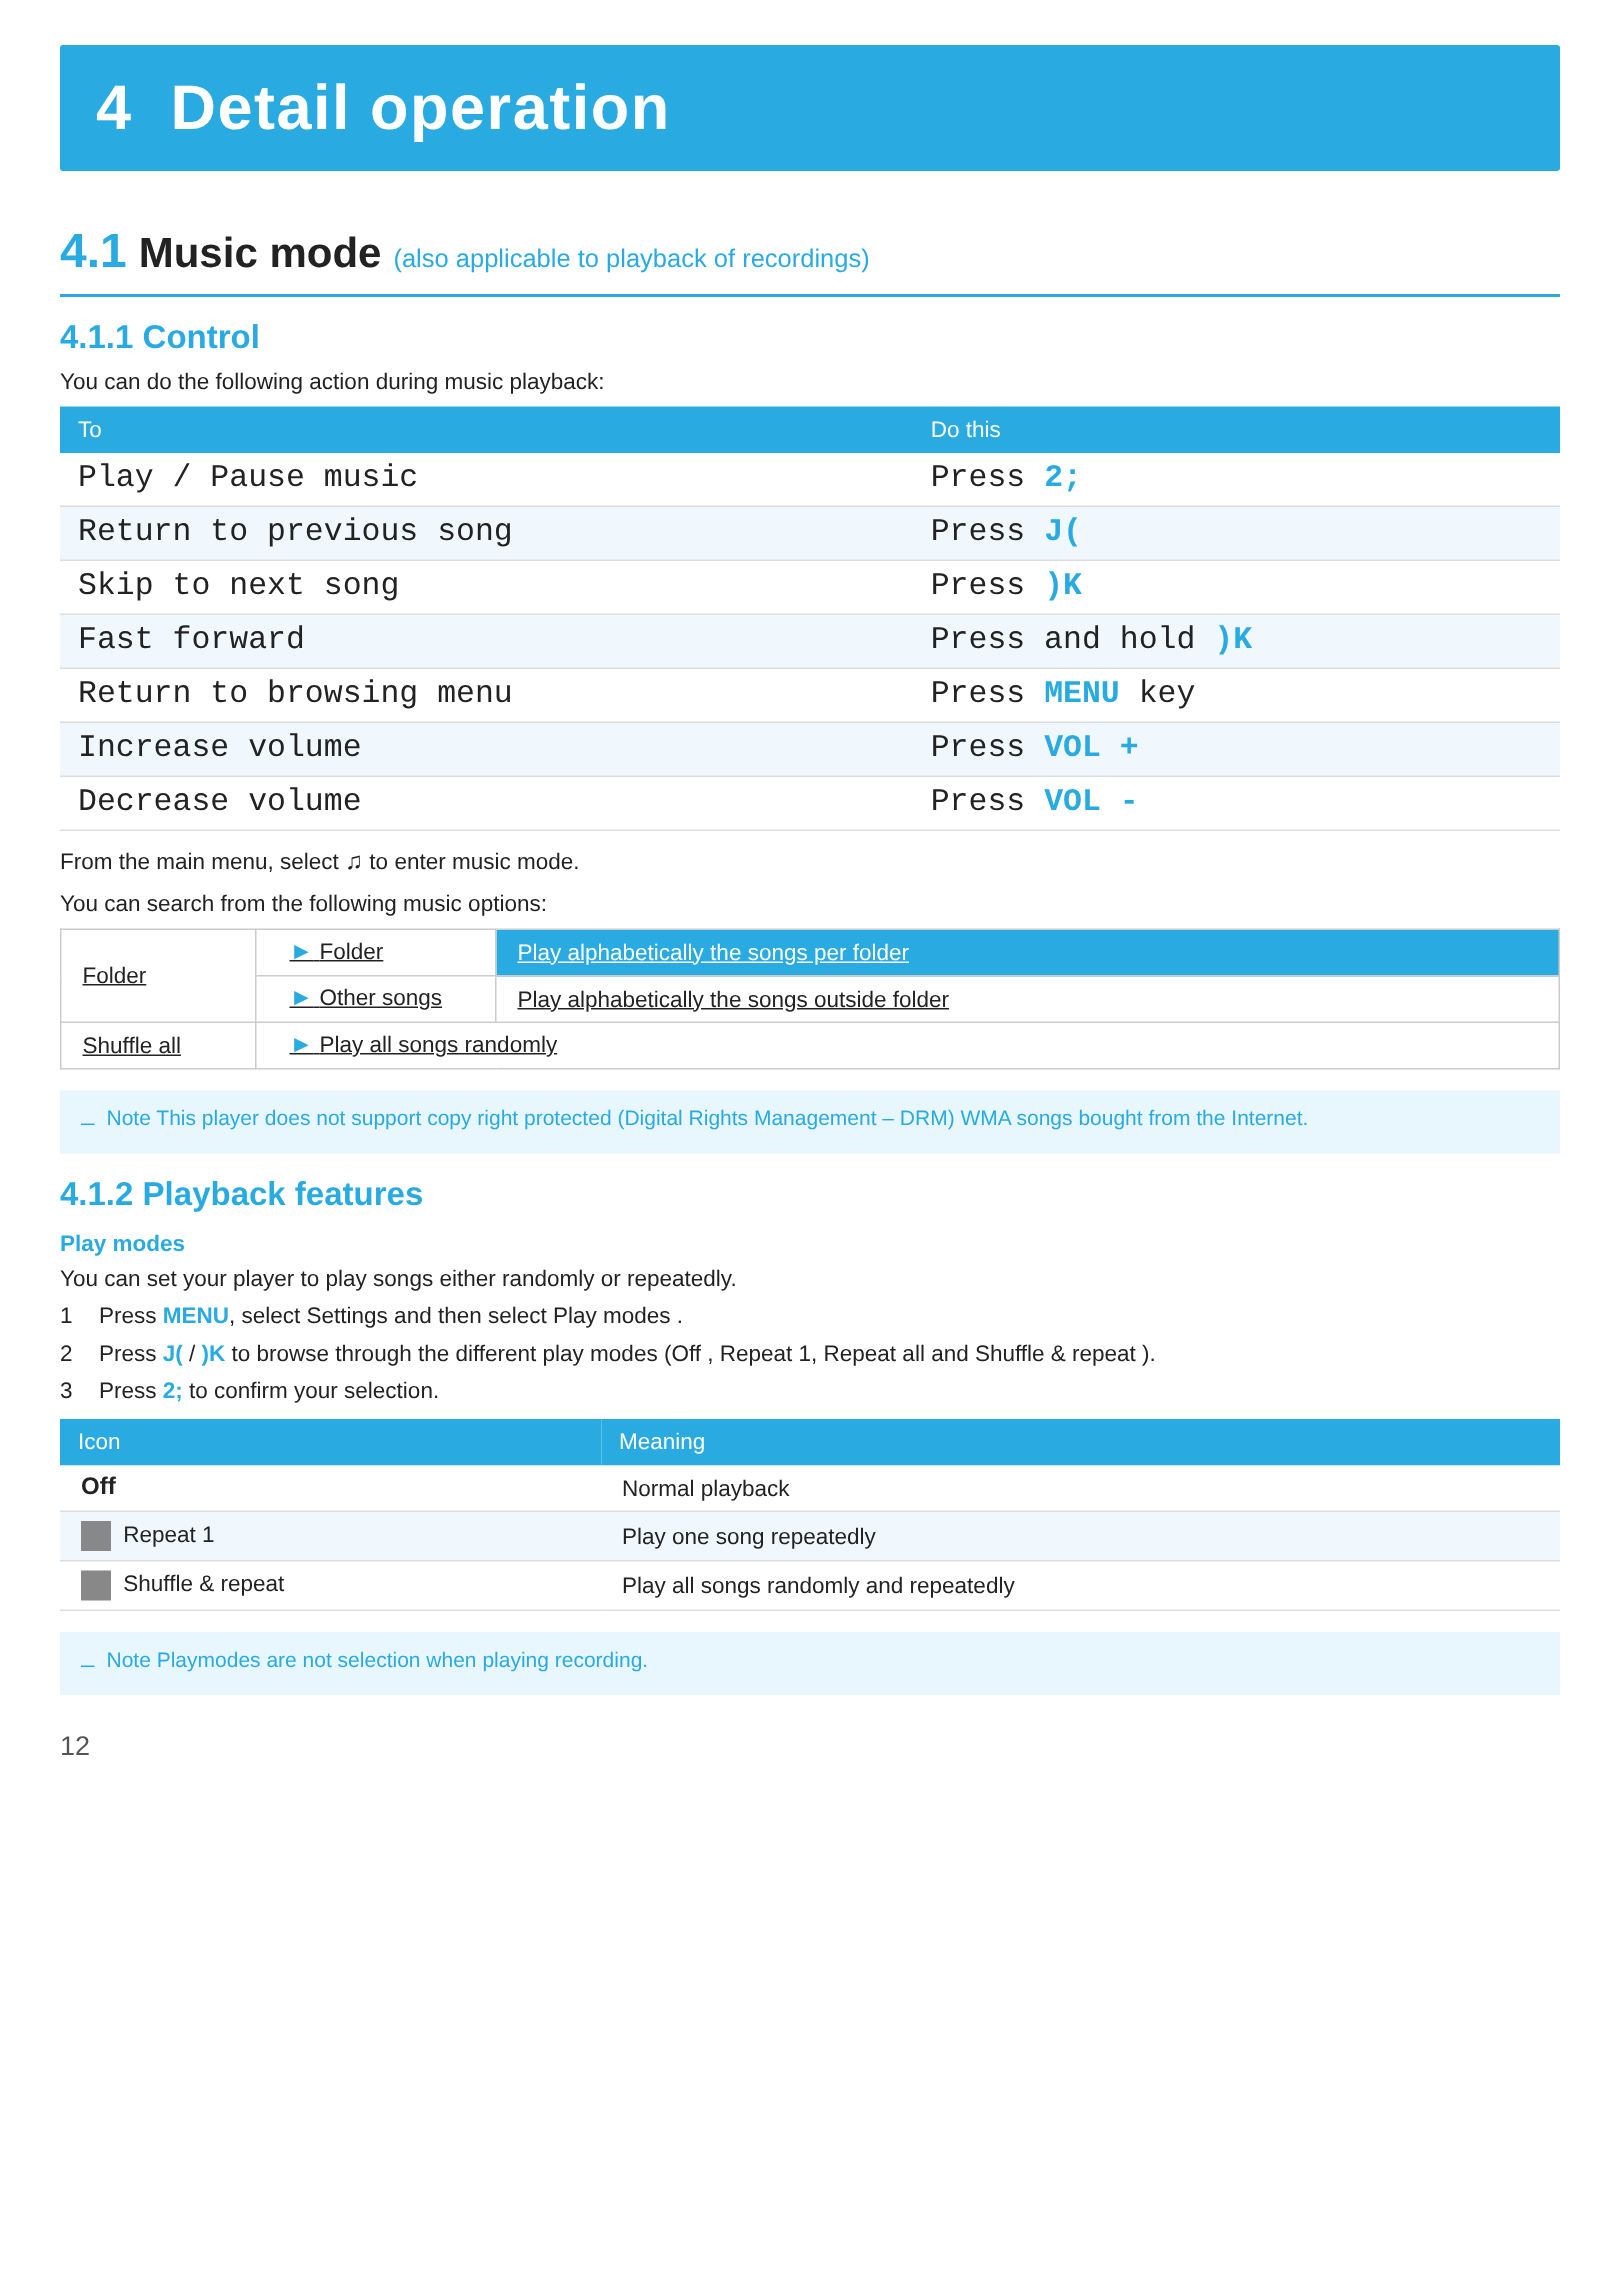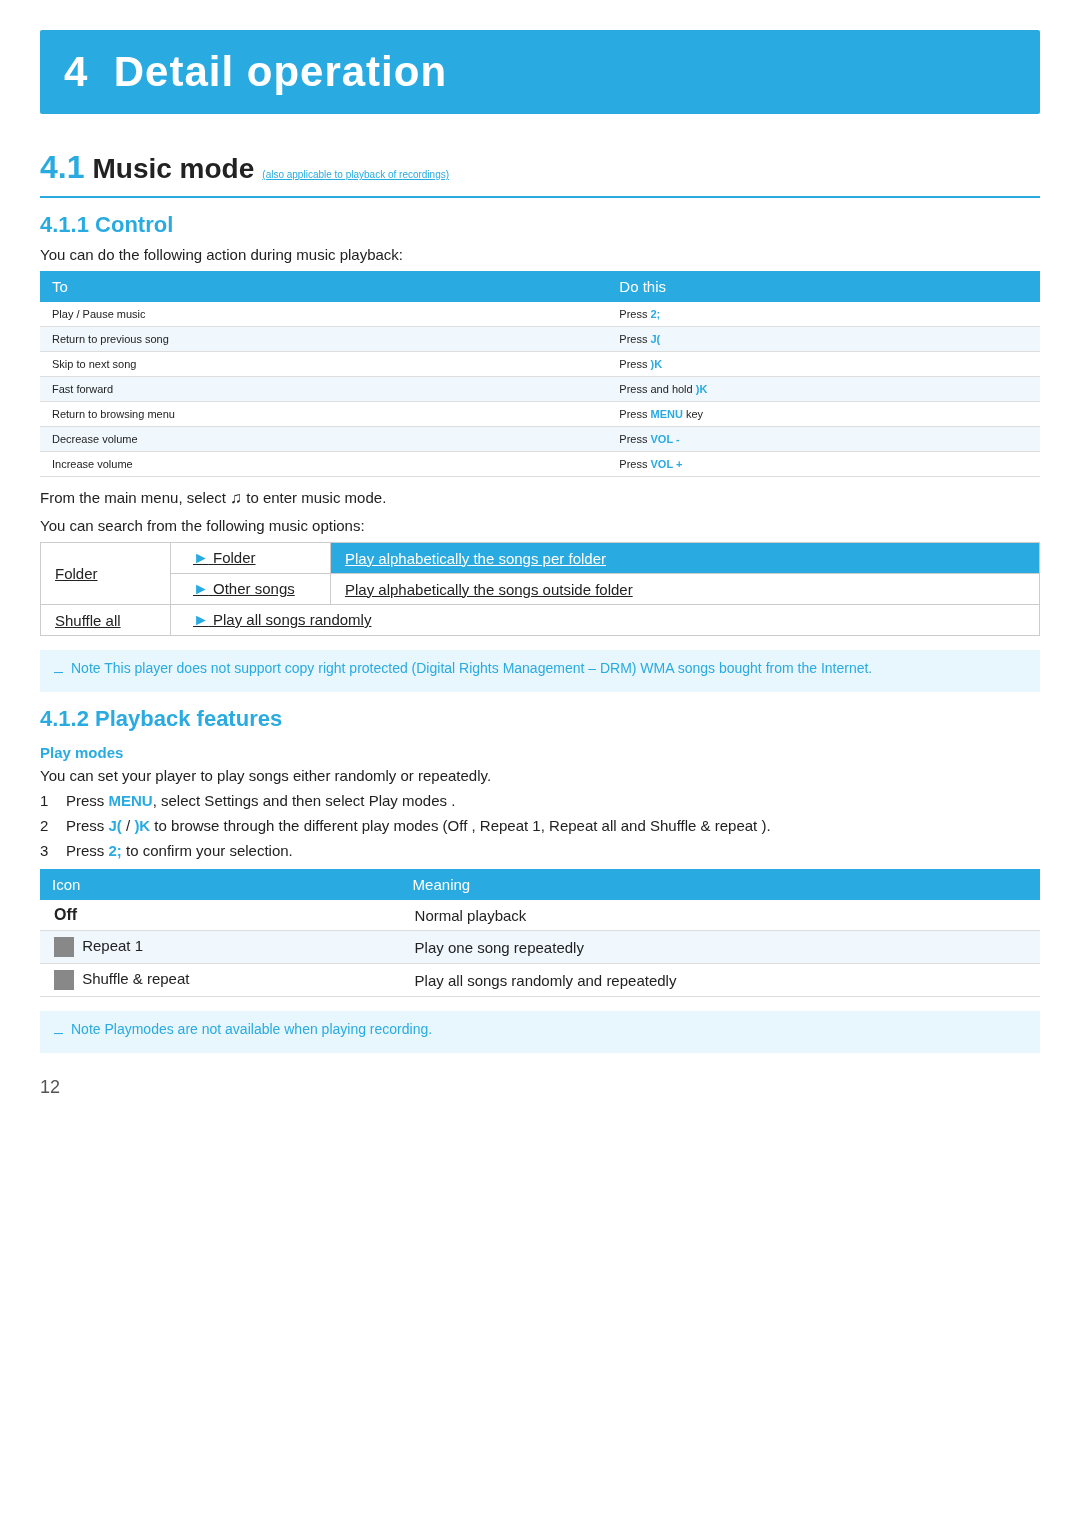--- a/index.html
+++ b/index.html
@@ -35,24 +35,23 @@
       display: flex;
       align-items: baseline;
       gap: 8px;
     }
     .section-title .num {
       color: #29abe2;
       font-size: 32px;
       margin-top: 17px;
     }
     .section-title .subtitle {
-      font-size: 10px;
+      font-size: 17px;
       font-weight: normal;
       color: #29abe2;
-      text-decoration: underline;
     }
 
     .subsection-title {
       font-size: 22px;
       color: #29abe2;
       margin: 14px 0 8px 0;
       font-weight: bold;
     }
 
     .sub-subsection-title {
@@ -76,22 +75,23 @@
     .control-table th {
       background: #29abe2;
       color: #fff;
       padding: 7px 12px;
       text-align: left;
       font-size: 15px;
       font-weight: normal;
     }
     .control-table td {
       padding: 6px 12px;
-      font-size: 11px;
+      font-size: 21px;
       border-bottom: 1px solid #ddd;
+      font-family: Liberation Mono, monospace;
     }
     .control-table tr:nth-child(even) td {
       background: #f0f8fd;
     }
     .control-table tr:nth-child(odd) td {
       background: #fff;
     }
     .highlight-blue {
       color: #29abe2;
       font-weight: bold;
@@ -256,26 +256,26 @@
     </tr>
     <tr>
       <td>Fast forward</td>
       <td>Press and hold <span class="highlight-blue" style="color:#29abe2;font-weight:bold;">)K</span></td>
     </tr>
     <tr>
       <td>Return to browsing menu</td>
       <td>Press <span class="highlight-blue" style="color:#29abe2;font-weight:bold;">MENU</span> key</td>
     </tr>
     <tr>
+      <td>Increase volume</td>
+      <td>Press <span class="highlight-blue" style="color:#29abe2;font-weight:bold;">VOL +</span></td>
+    </tr>
+    <tr>
       <td>Decrease volume</td>
       <td>Press <span class="highlight-blue" style="color:#29abe2;font-weight:bold;">VOL -</span></td>
-    </tr>
-    <tr>
-      <td>Increase volume</td>
-      <td>Press <span class="highlight-blue" style="color:#29abe2;font-weight:bold;">VOL +</span></td>
     </tr>
   </tbody>
 </table>
 
 <p>From the main menu, select <span class="music-note">♫</span> to enter music mode.</p>
 
 <p style="margin-top:10px;">You can search from the following music options:</p>
 
 <table class="options-table">
   <tbody>
@@ -347,16 +347,16 @@
     </tr>
     <tr>
       <td><span class="icon-square"></span> Shuffle &amp; repeat</td>
       <td>Play all songs randomly and repeatedly</td>
     </tr>
   </tbody>
 </table>
 
 <div class="note-box">
   <span class="note-icon">⎯</span>
-  <span class="note-text">Note  Playmodes are not available when playing recording.</span>
+  <span class="note-text">Note  Playmodes are not selection when playing recording.</span>
 </div>
 
 <div class="page-num">12</div>
 
 </body></html>

